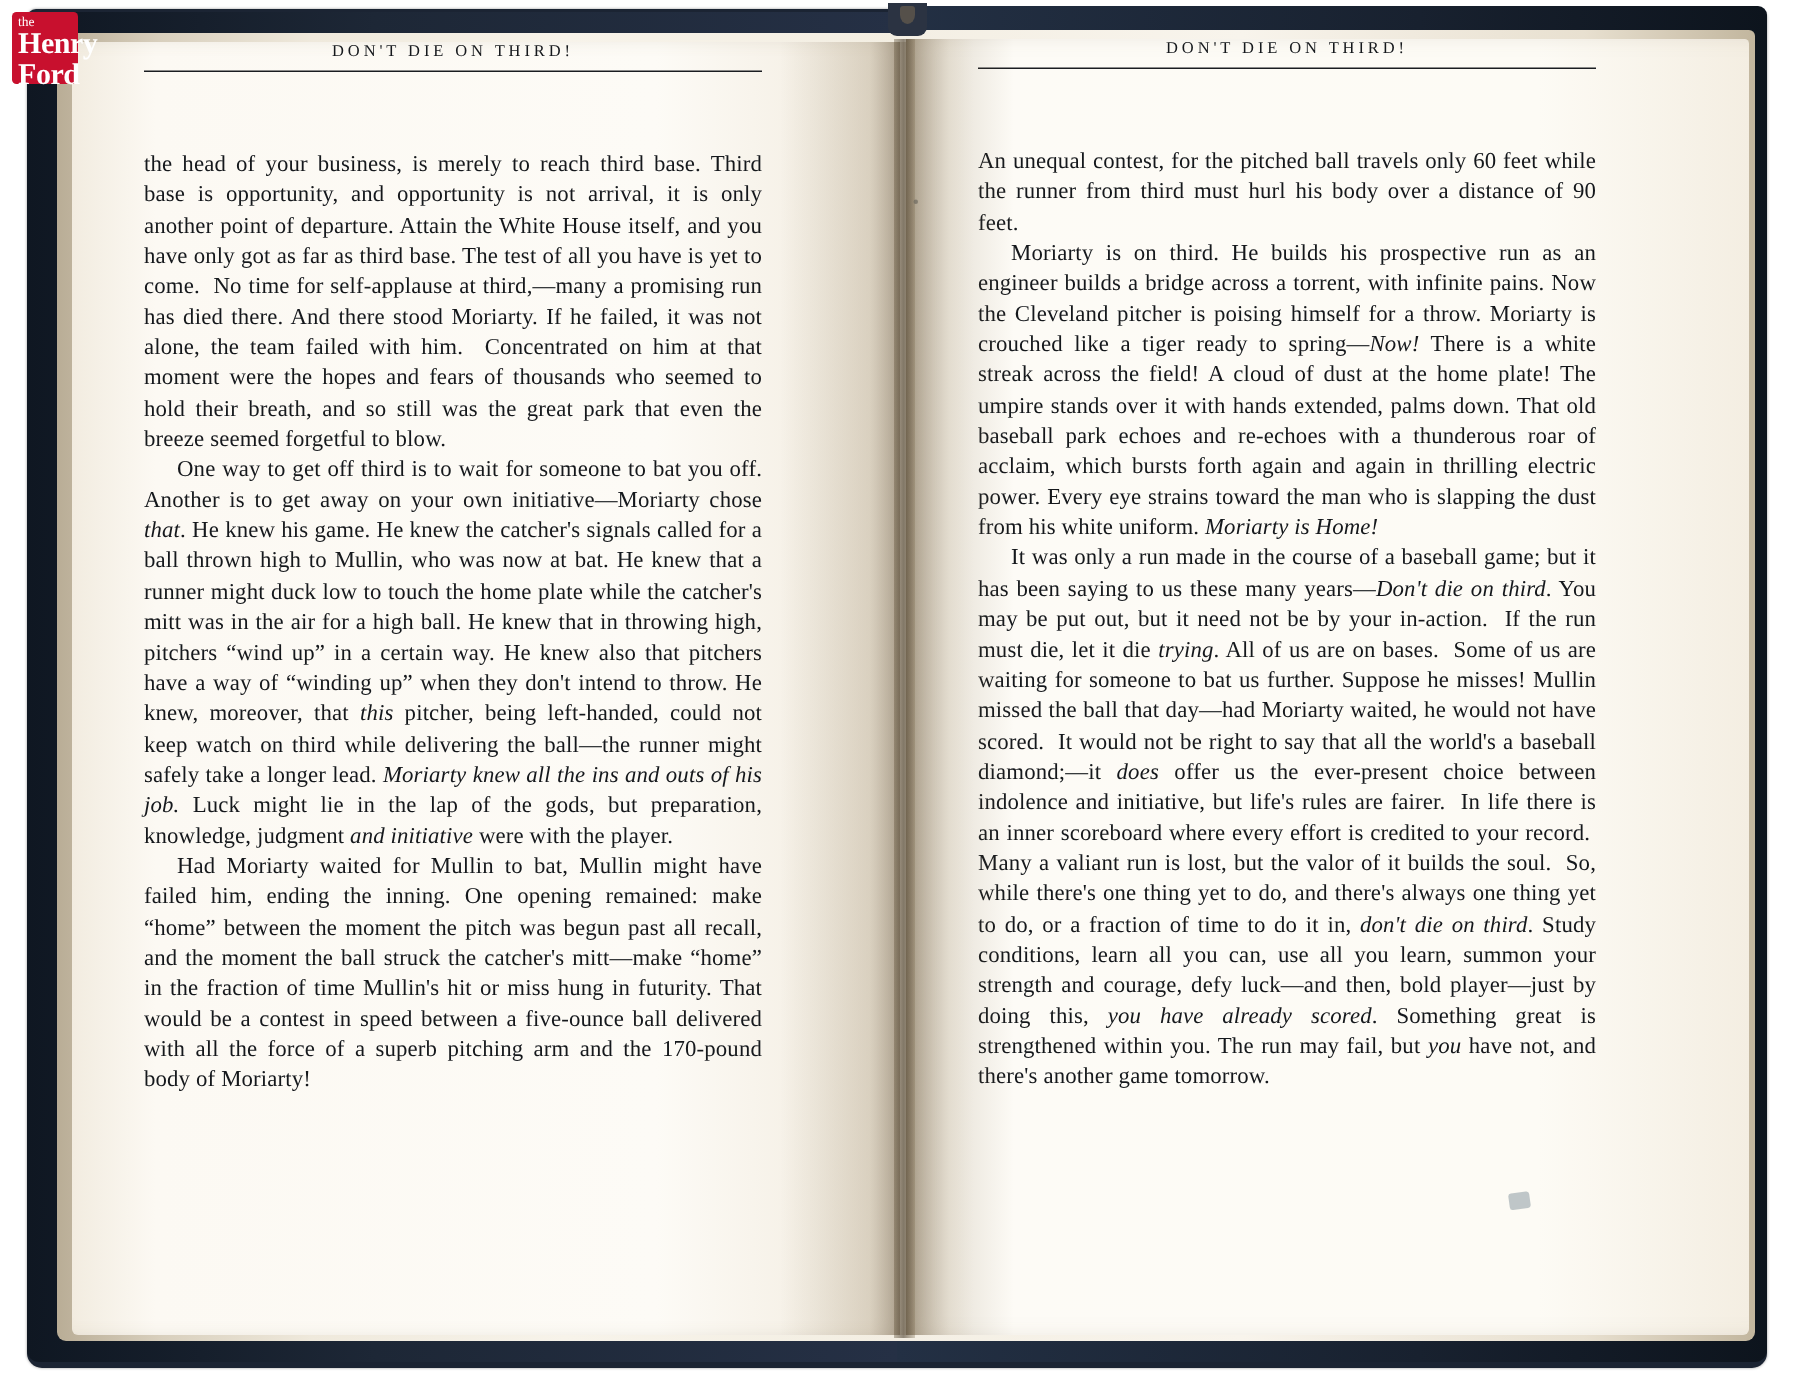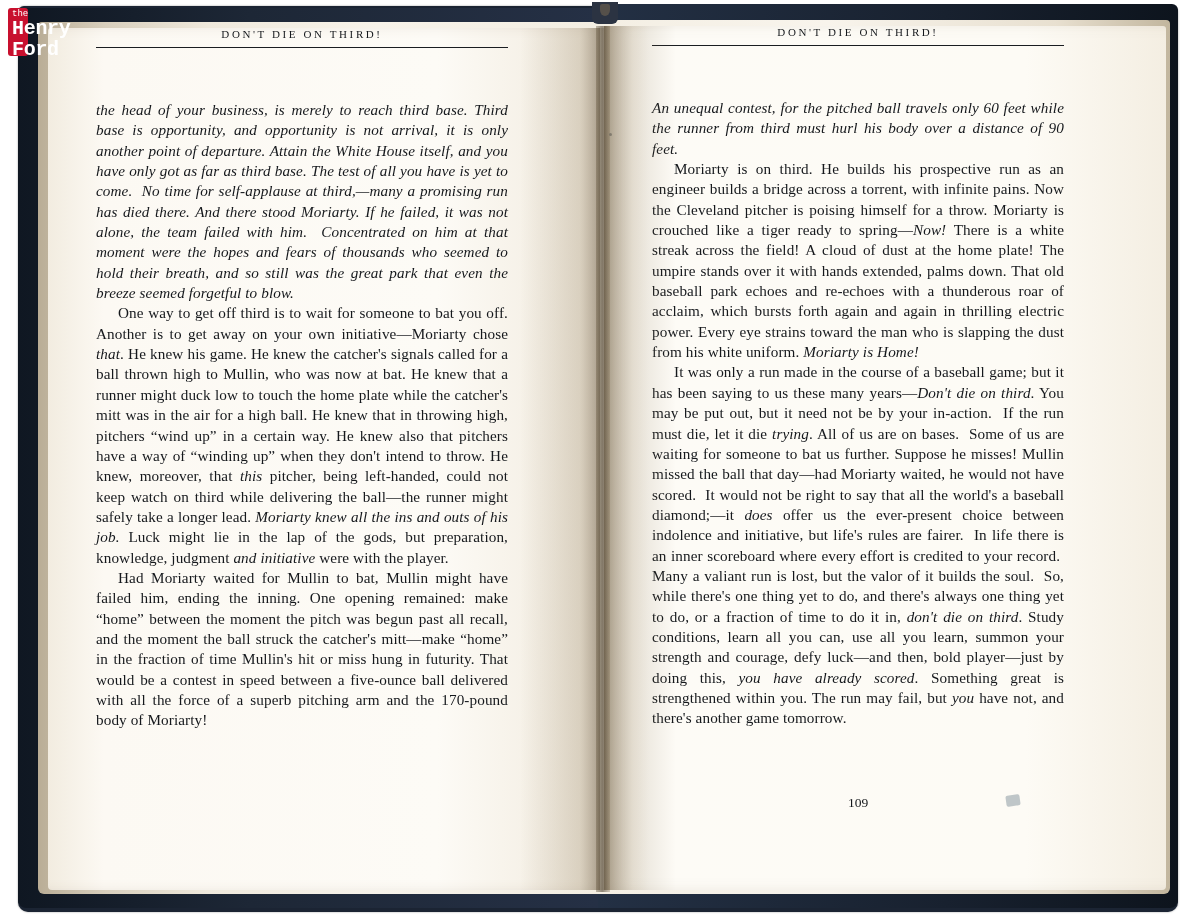--- a/index.html
+++ b/index.html
@@ -123,21 +123,21 @@
     letter-spacing: 2.6px;
     color: #15181c;
     border-bottom: 1.4px solid #1a1d21;
     padding-bottom: 7px;
     font-variant: normal;
   }
   .rh-left { left: 48px; top: 0; }
   .rh-right { left: 48px; top: 0; }
 
   .para { margin: 0; text-indent: 22px; }
-  .para.first { text-indent: 0; font-style: italic; }
+  .para.first { text-indent: 0; }
   .para + .para { margin-top: 0; }
 
   em { font-style: italic; }
 
   .folio {
     position: absolute;
     width: 412px;
     text-align: center;
     font-size: 13.5px;
     color: #15181c;
@@ -184,26 +184,26 @@
     width: 10px; height: 12px;
     background: #55504a;
     border-radius: 2px 2px 50% 50%;
   }
 
   
   .logo {
     position: absolute;
     left: 8px;
     top: 8px;
-    width: 20px;
+    width: 44px;
     height: 48px;
     background: #c8102e;
     border-radius: 3px;
     color: #ffffff;
-    font-family: Liberation Mono, monospace;
+    font-family: Liberation Serif, serif;
     padding: 2px 4px;
     box-sizing: border-box;
     line-height: 1.02;
   }
   .logo .l1 { font-size: 9px; display: block; }
   .logo .l2 { font-size: 20px; display: block; font-weight: bold; letter-spacing: -0.3px; }
   .logo .l3 { font-size: 20px; display: block; font-weight: bold; letter-spacing: -0.3px; }
 
   
   .curve-l {
@@ -246,21 +246,20 @@
 
   <div class="page page-right">
     <div class="running-head rh-right">DON'T DIE ON THIRD!</div>
 
     <div class="text-col" style="left:48px; top:72px; width:412px;">
       <p class="para first">An unequal contest, for the pitched ball travels only 60 feet while the runner from third must hurl his body over a distance of 90 feet.</p>
       <p class="para">Moriarty is on third. He builds his prospective run as an engineer builds a bridge across a torrent, with infinite pains. Now the Cleveland pitcher is poising himself for a throw. Moriarty is crouched like a tiger ready to spring—<em>Now!</em> There is a white streak across the field! A cloud of dust at the home plate! The umpire stands over it with hands extended, palms down. That old baseball park echoes and re-echoes with a thunderous roar of acclaim, which bursts forth again and again in thrilling electric power. Every eye strains toward the man who is slapping the dust from his white uniform. <em>Moriarty is Home!</em></p>
       <p class="para">It was only a run made in the course of a baseball game; but it has been saying to us these many years—<em>Don't die on third</em>. You may be put out, but it need not be by your in-action.&nbsp; If the run must die, let it die <em>trying</em>. All of us are on bases.&nbsp; Some of us are waiting for someone to bat us further. Suppose he misses! Mullin missed the ball that day—had Moriarty waited, he would not have scored.&nbsp; It would not be right to say that all the world's a baseball diamond;—it <em>does</em> offer us the ever-present choice between indolence and initiative, but life's rules are fairer.&nbsp; In life there is an inner scoreboard where every effort is credited to your record.&nbsp; Many a valiant run is lost, but the valor of it builds the soul.&nbsp; So, while there's one thing yet to do, and there's always one thing yet to do, or a fraction of time to do it in, <em>don't die on third</em>. Study conditions, learn all you can, use all you learn, summon your strength and courage, defy luck—and then, bold player—just by doing this, <em>you have already scored</em>. Something great is strengthened within you. The run may fail, but <em>you</em> have not, and there's another game tomorrow.</p>
     </div>
 
-    <div class="folio" style="left:48px; top:769px;">109</div>
   </div>
 
   <div class="curve-l"></div>
   <div class="curve-r"></div>
   <div class="gutter"></div>
   <div class="margin-dot"></div>
   <div class="smudge"></div>
 
   <div class="logo">
     <span class="l1">the</span>

